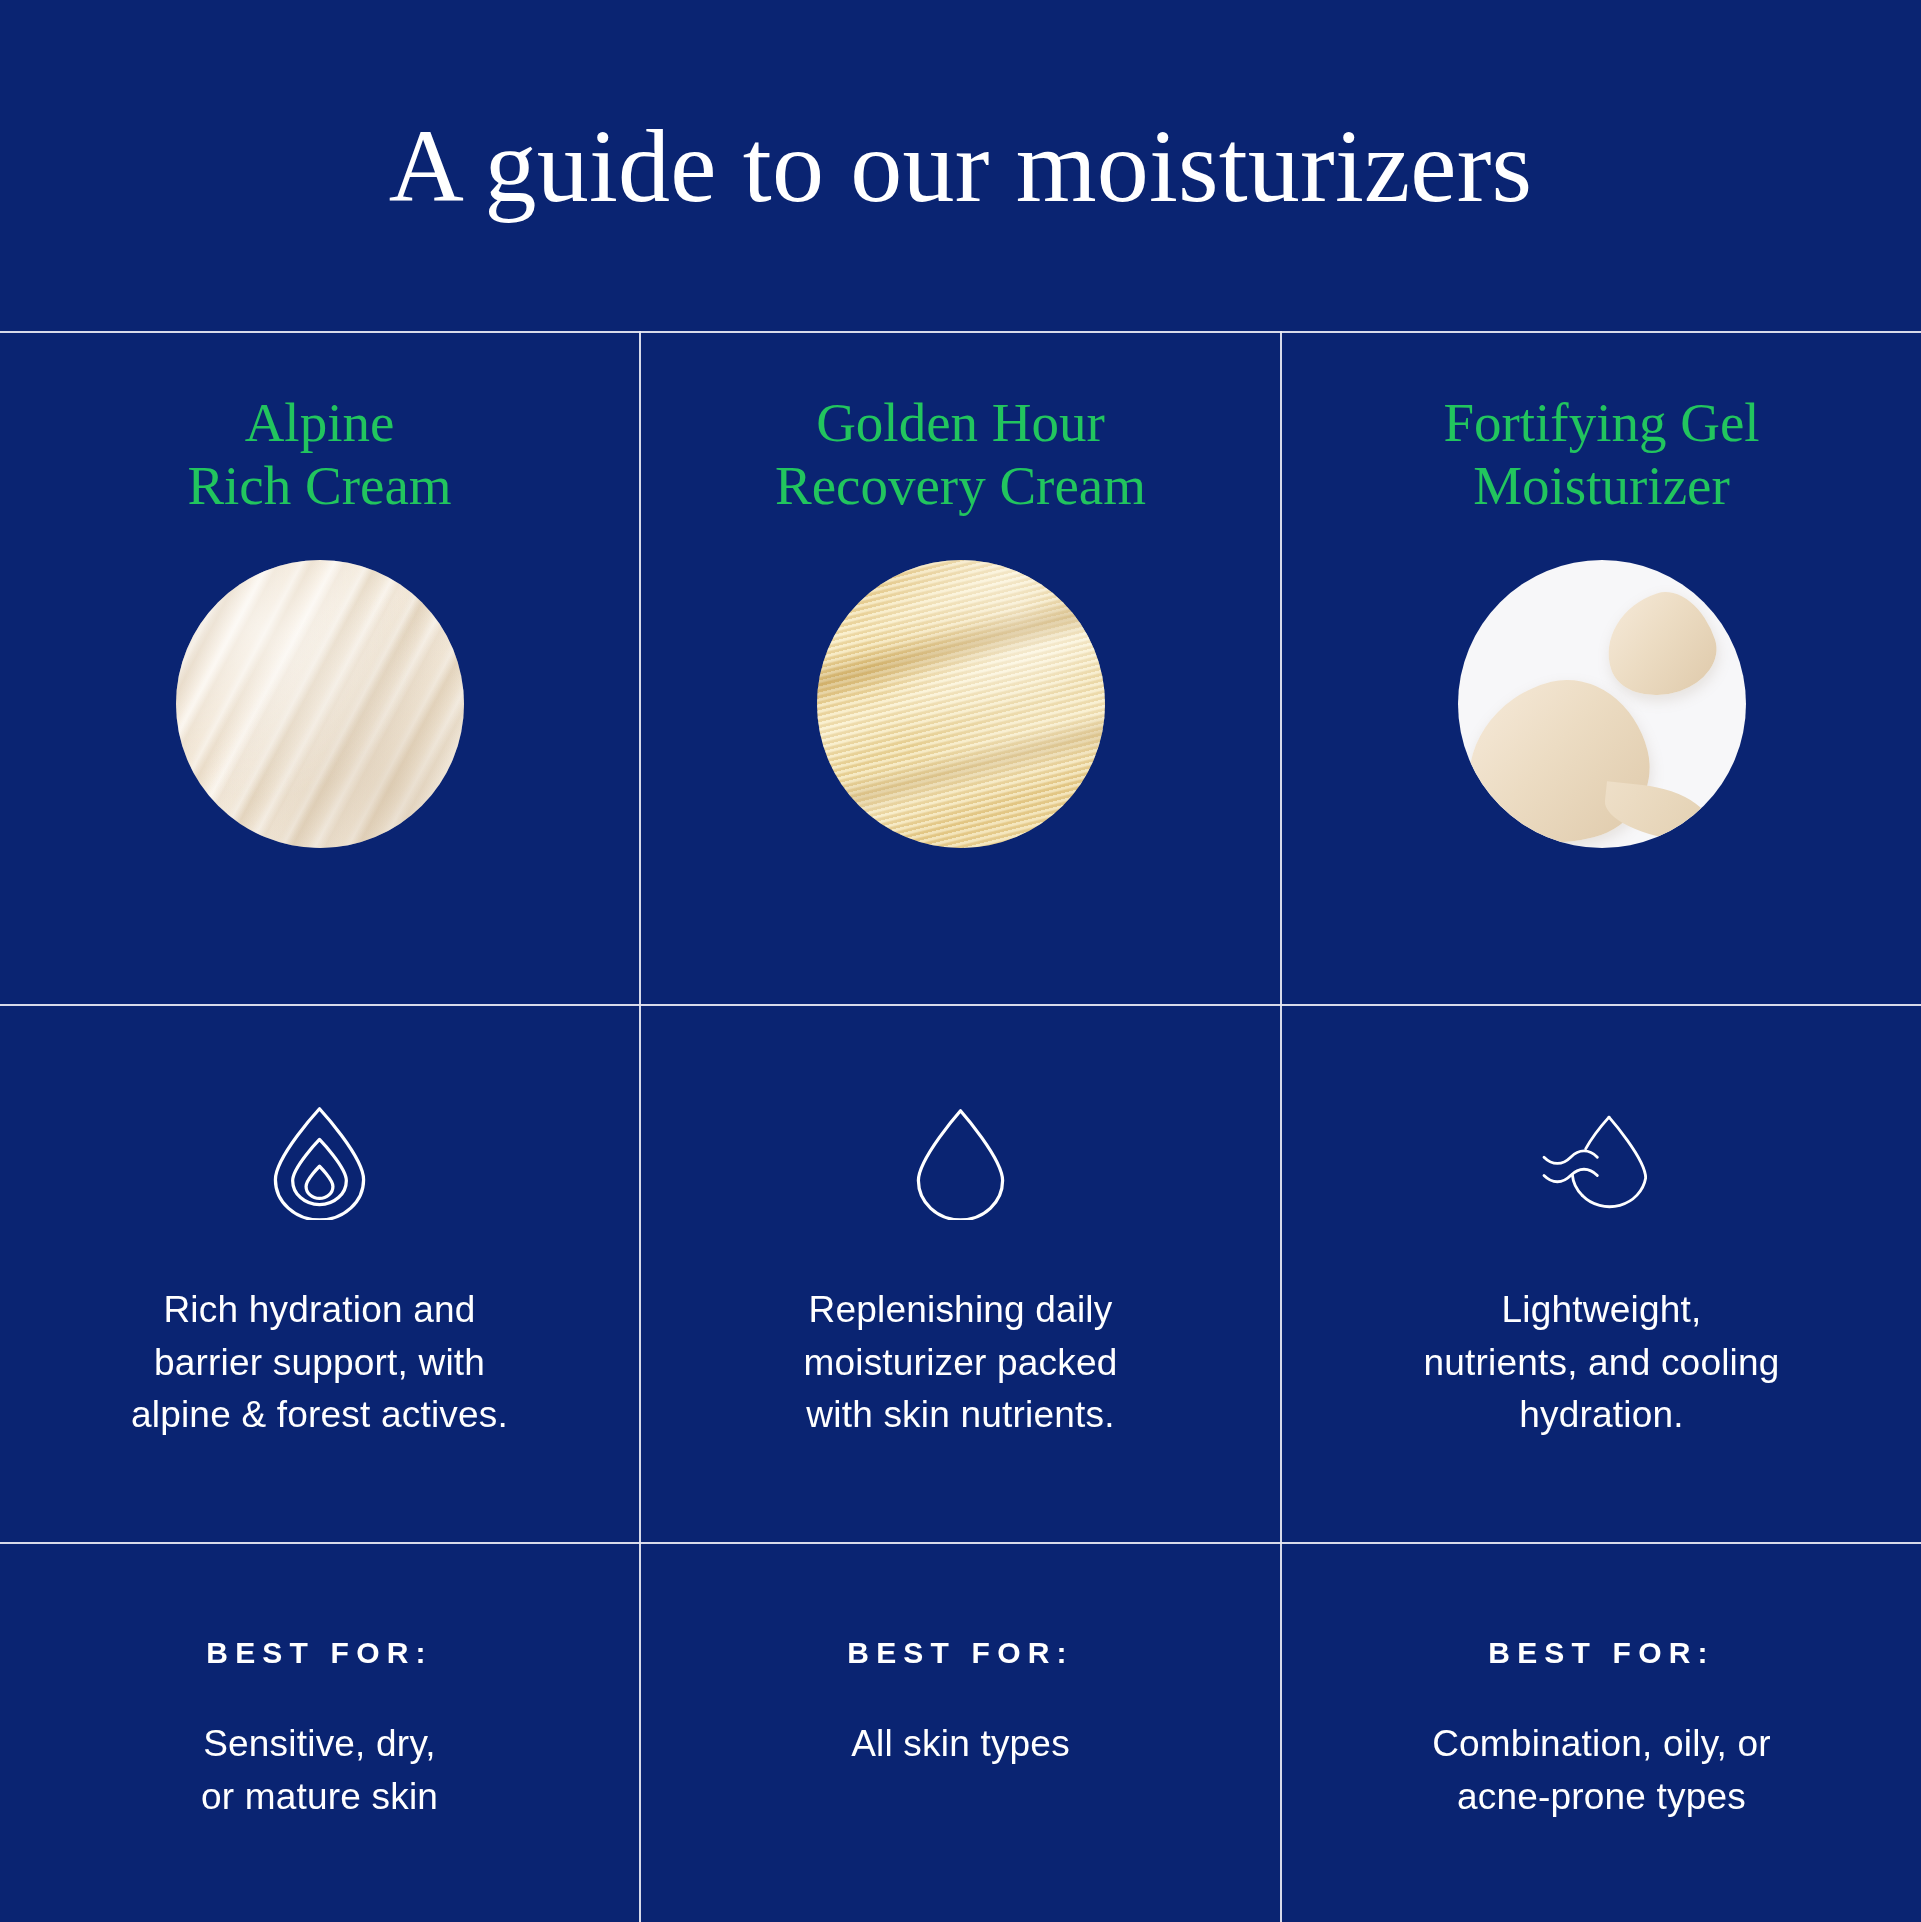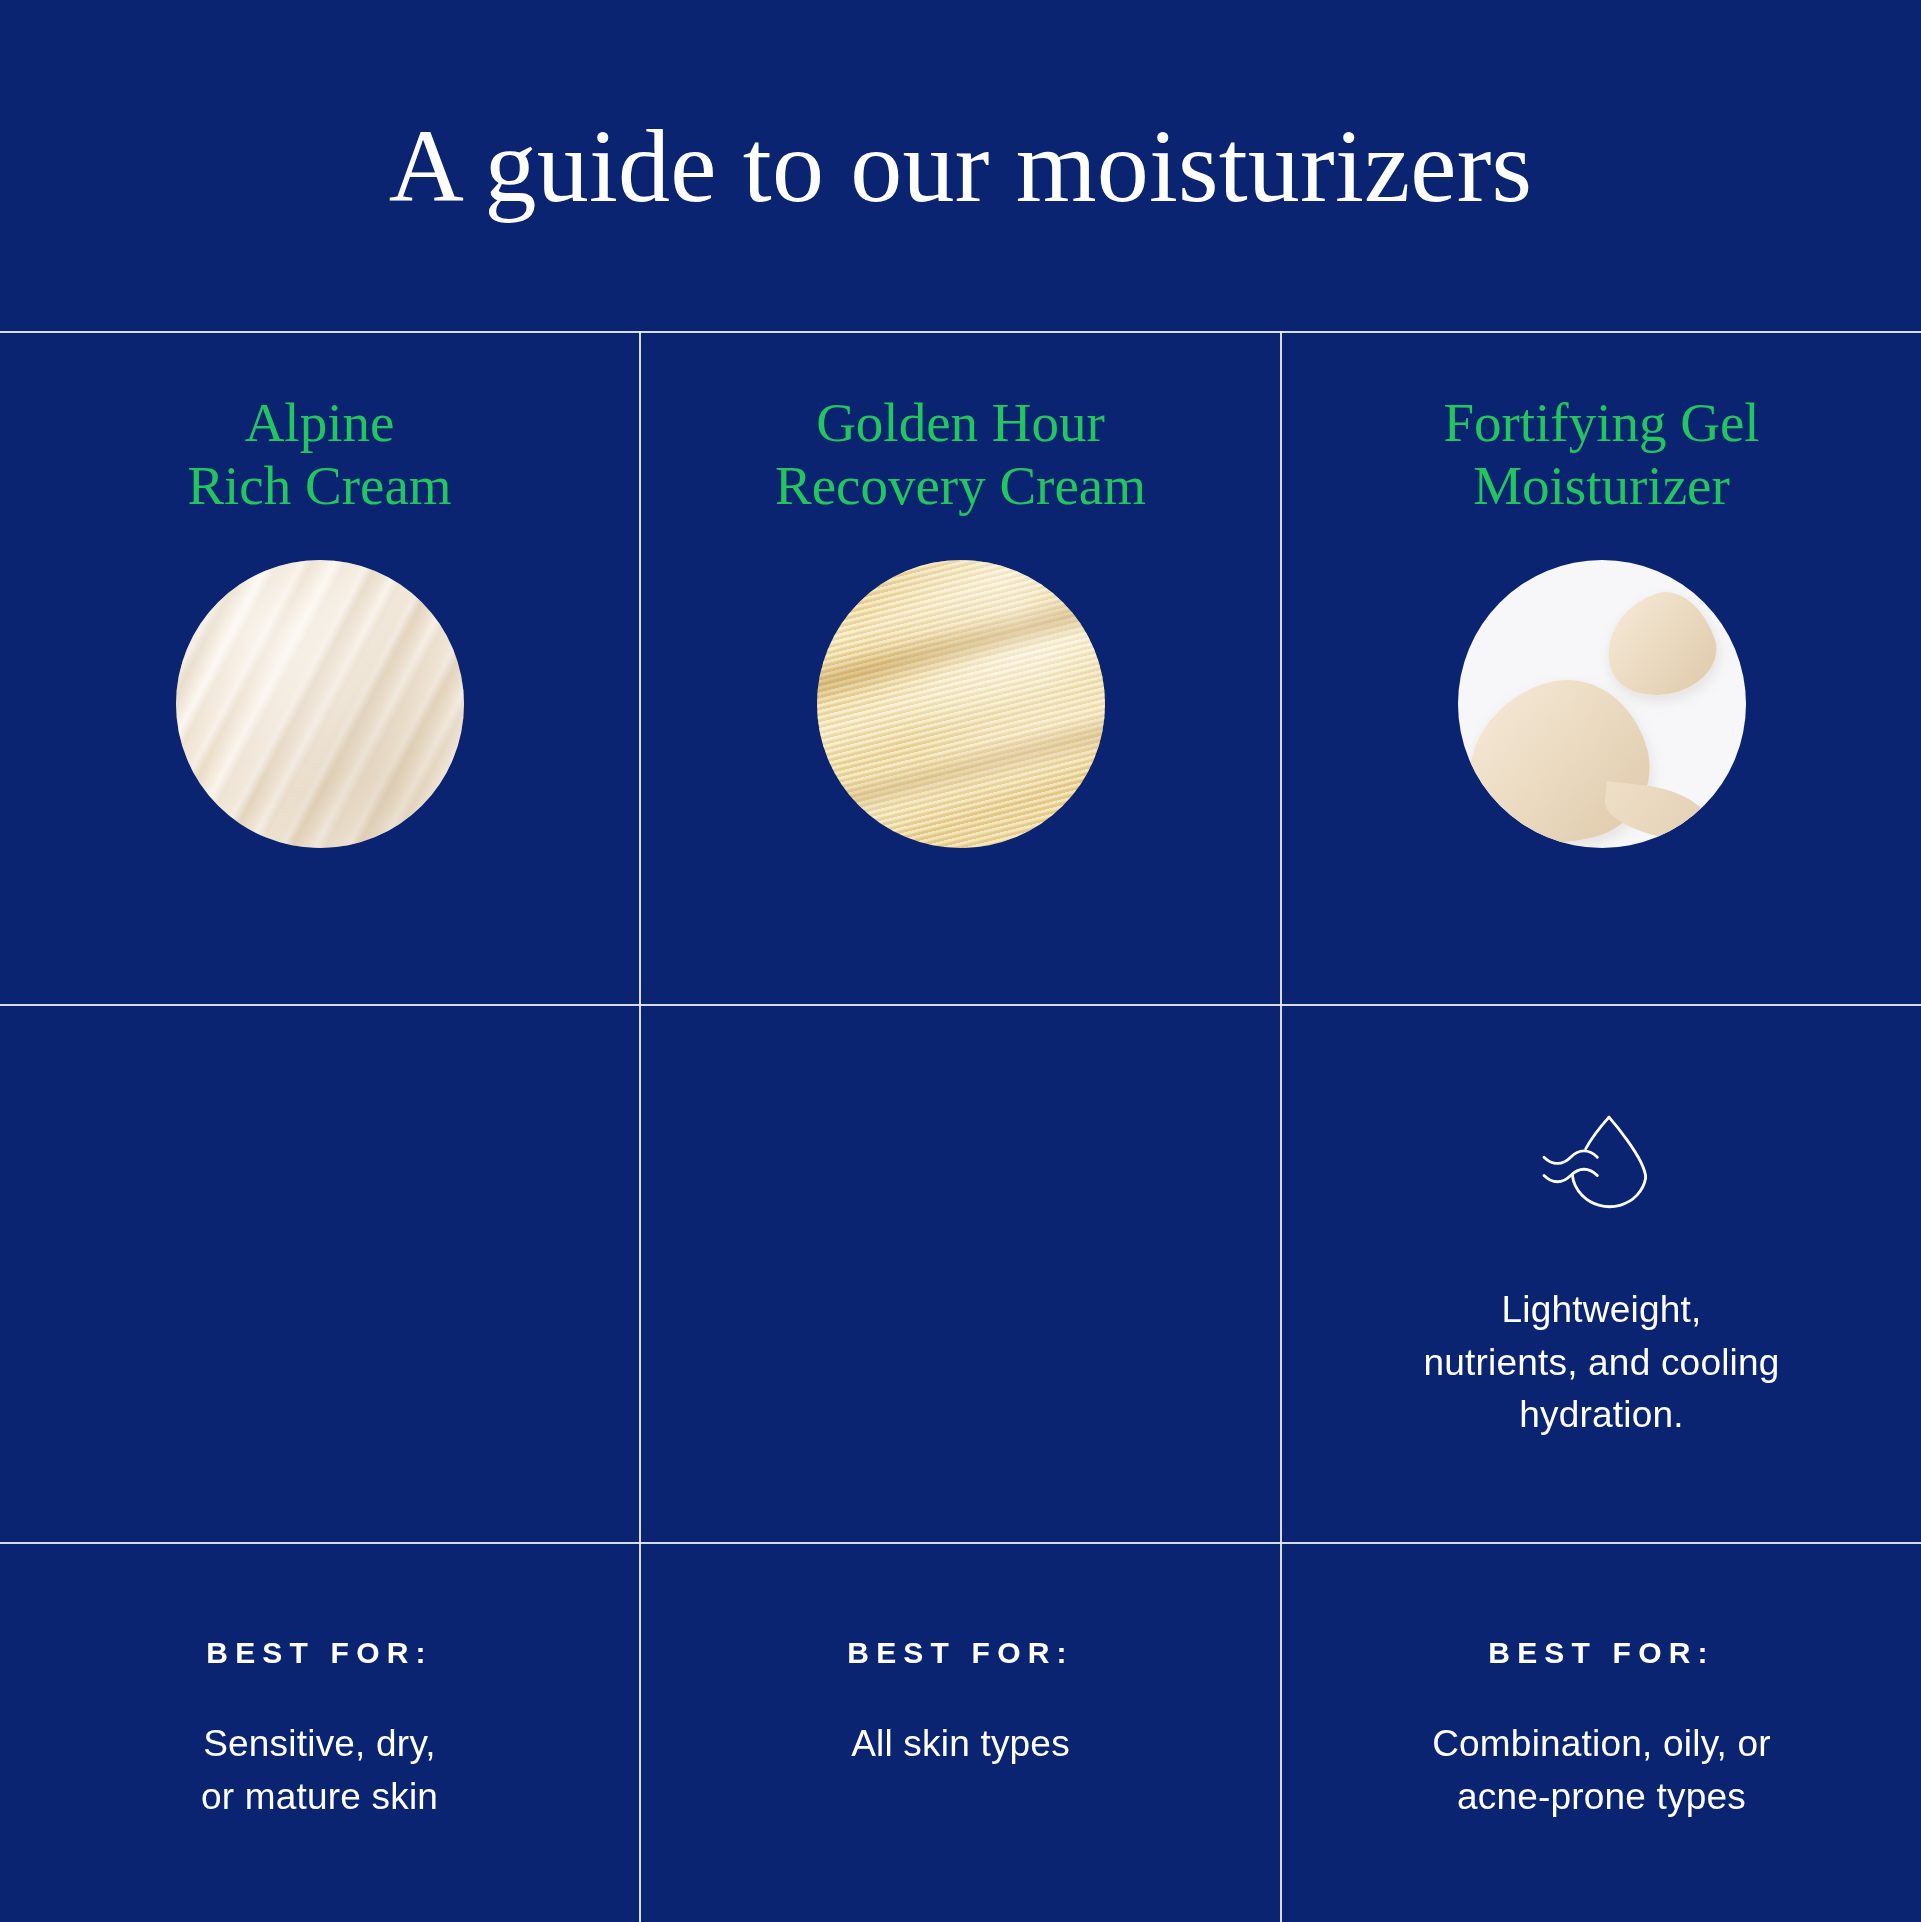--- a/index.html
+++ b/index.html
@@ -282,21 +282,43 @@
   </div>
 
   <div class="col c2 row1">
     <div class="product-name">Golden Hour
 Recovery Cream</div>
     <div class="swatch-wrap">
       <div class="swatch sw-gold"></div>
     </div>
   </div>
 
-
+  <div class="col c1 row2">
+    <div class="icon-box">
+      <svg width="115" height="119" viewBox="0 0 120 124" fill="none" stroke="#ffffff" stroke-width="3.4" stroke-linecap="round" stroke-linejoin="round">
+        <path d="M60 8 C60 8 106 58 106 82 A46 42 0 0 1 14 82 C14 58 60 8 60 8 Z"></path>
+        <path d="M60 40 C60 40 88 69 88 83 A28 25 0 0 1 32 83 C32 69 60 40 60 40 Z"></path>
+        <path d="M60 68 C60 68 74 82 74 89 A14 12.5 0 0 1 46 89 C46 82 60 68 60 68 Z"></path>
+      </svg>
+    </div>
+    <div class="desc">Rich hydration and
+barrier support, with
+alpine &amp; forest actives.</div>
+  </div>
+
+  <div class="col c2 row2">
+    <div class="icon-box">
+      <svg width="111" height="119" viewBox="0 0 116 124" fill="none" stroke="#ffffff" stroke-width="3.4" stroke-linecap="round" stroke-linejoin="round">
+        <path d="M58 10 C58 10 102 60 102 83 A44 41 0 0 1 14 83 C14 60 58 10 58 10 Z"></path>
+      </svg>
+    </div>
+    <div class="desc">Replenishing daily
+moisturizer packed
+with skin nutrients.</div>
+  </div>
 
   <div class="col c3 row2">
     <div class="icon-box">
       <svg width="144" height="119" viewBox="0 0 150 124" fill="none" stroke="#ffffff" stroke-width="3.4" stroke-linecap="round" stroke-linejoin="round">
         <path d="M84 10 C84 10 128 60 128 83 A44 41 0 0 1 52 104"></path>
         <path d="M84 10 C84 10 66 30 56 48"></path>
         <path d="M52 104 A44 41 0 0 1 40 79"></path>
         <path d="M6 58 C16 68 28 68 38 58 C48 48 60 48 70 58"></path>
         <path d="M6 80 C16 90 28 90 38 80 C48 70 60 70 70 80"></path>
       </svg>

